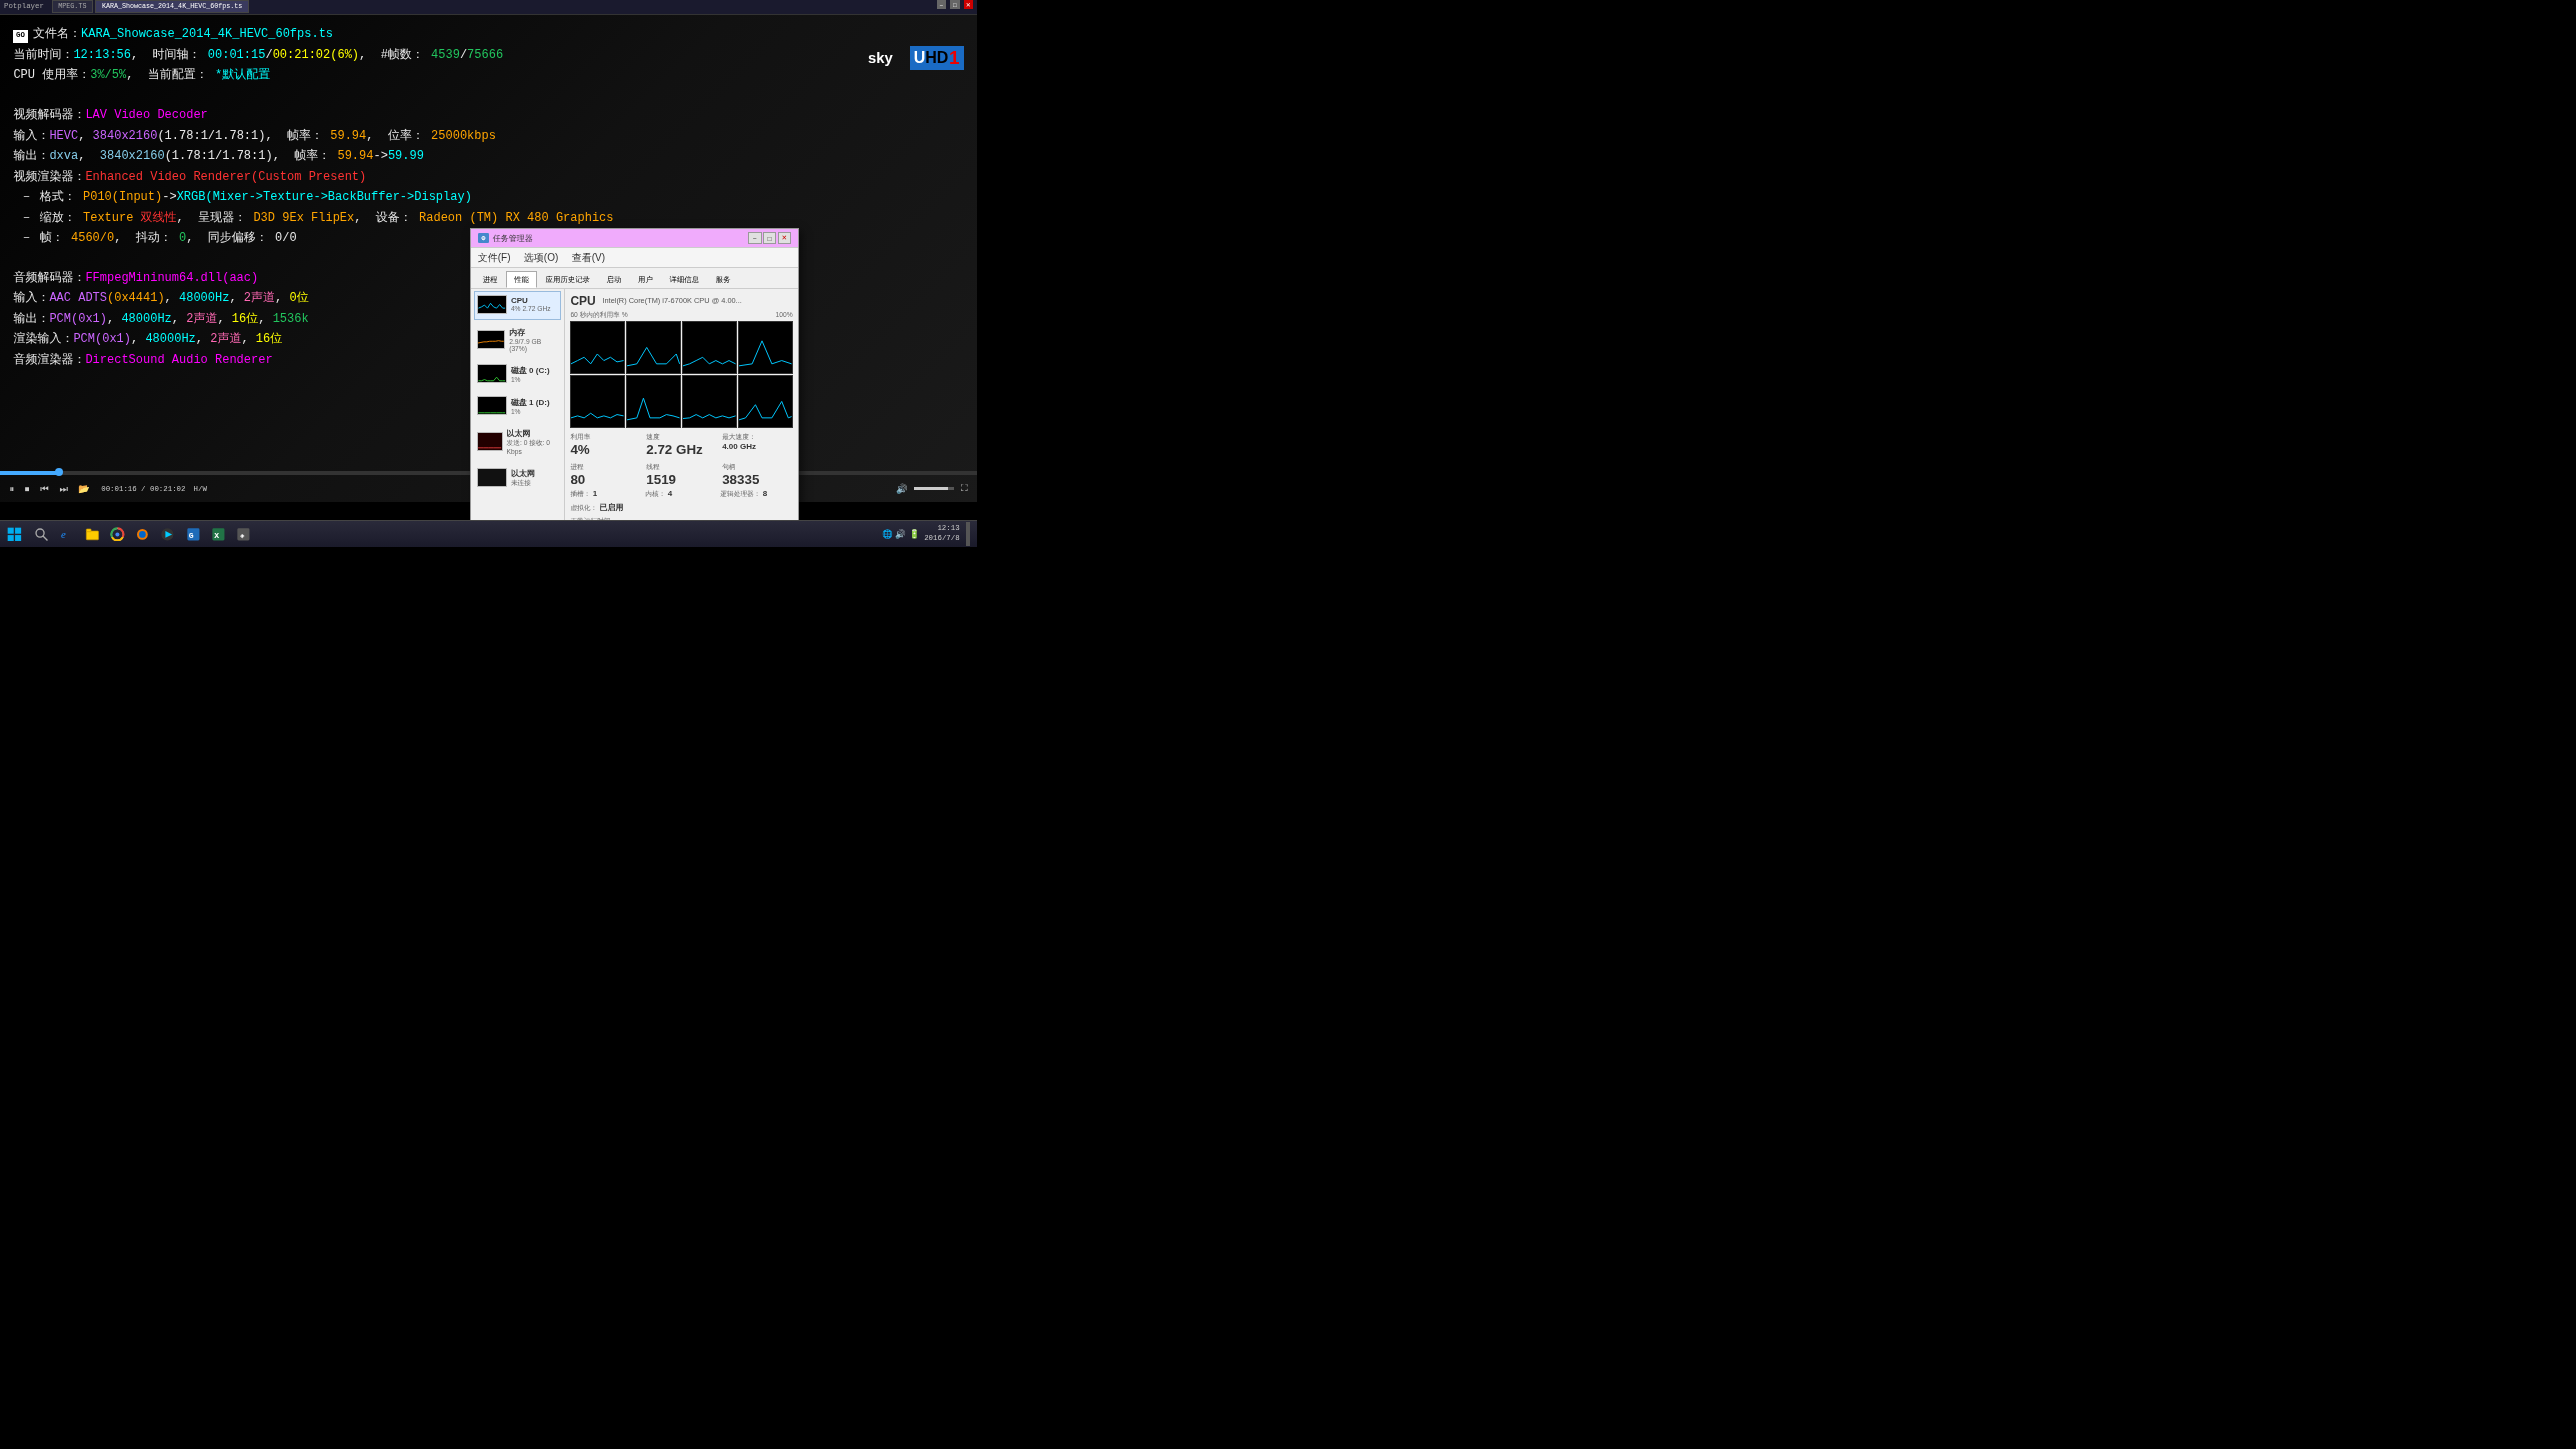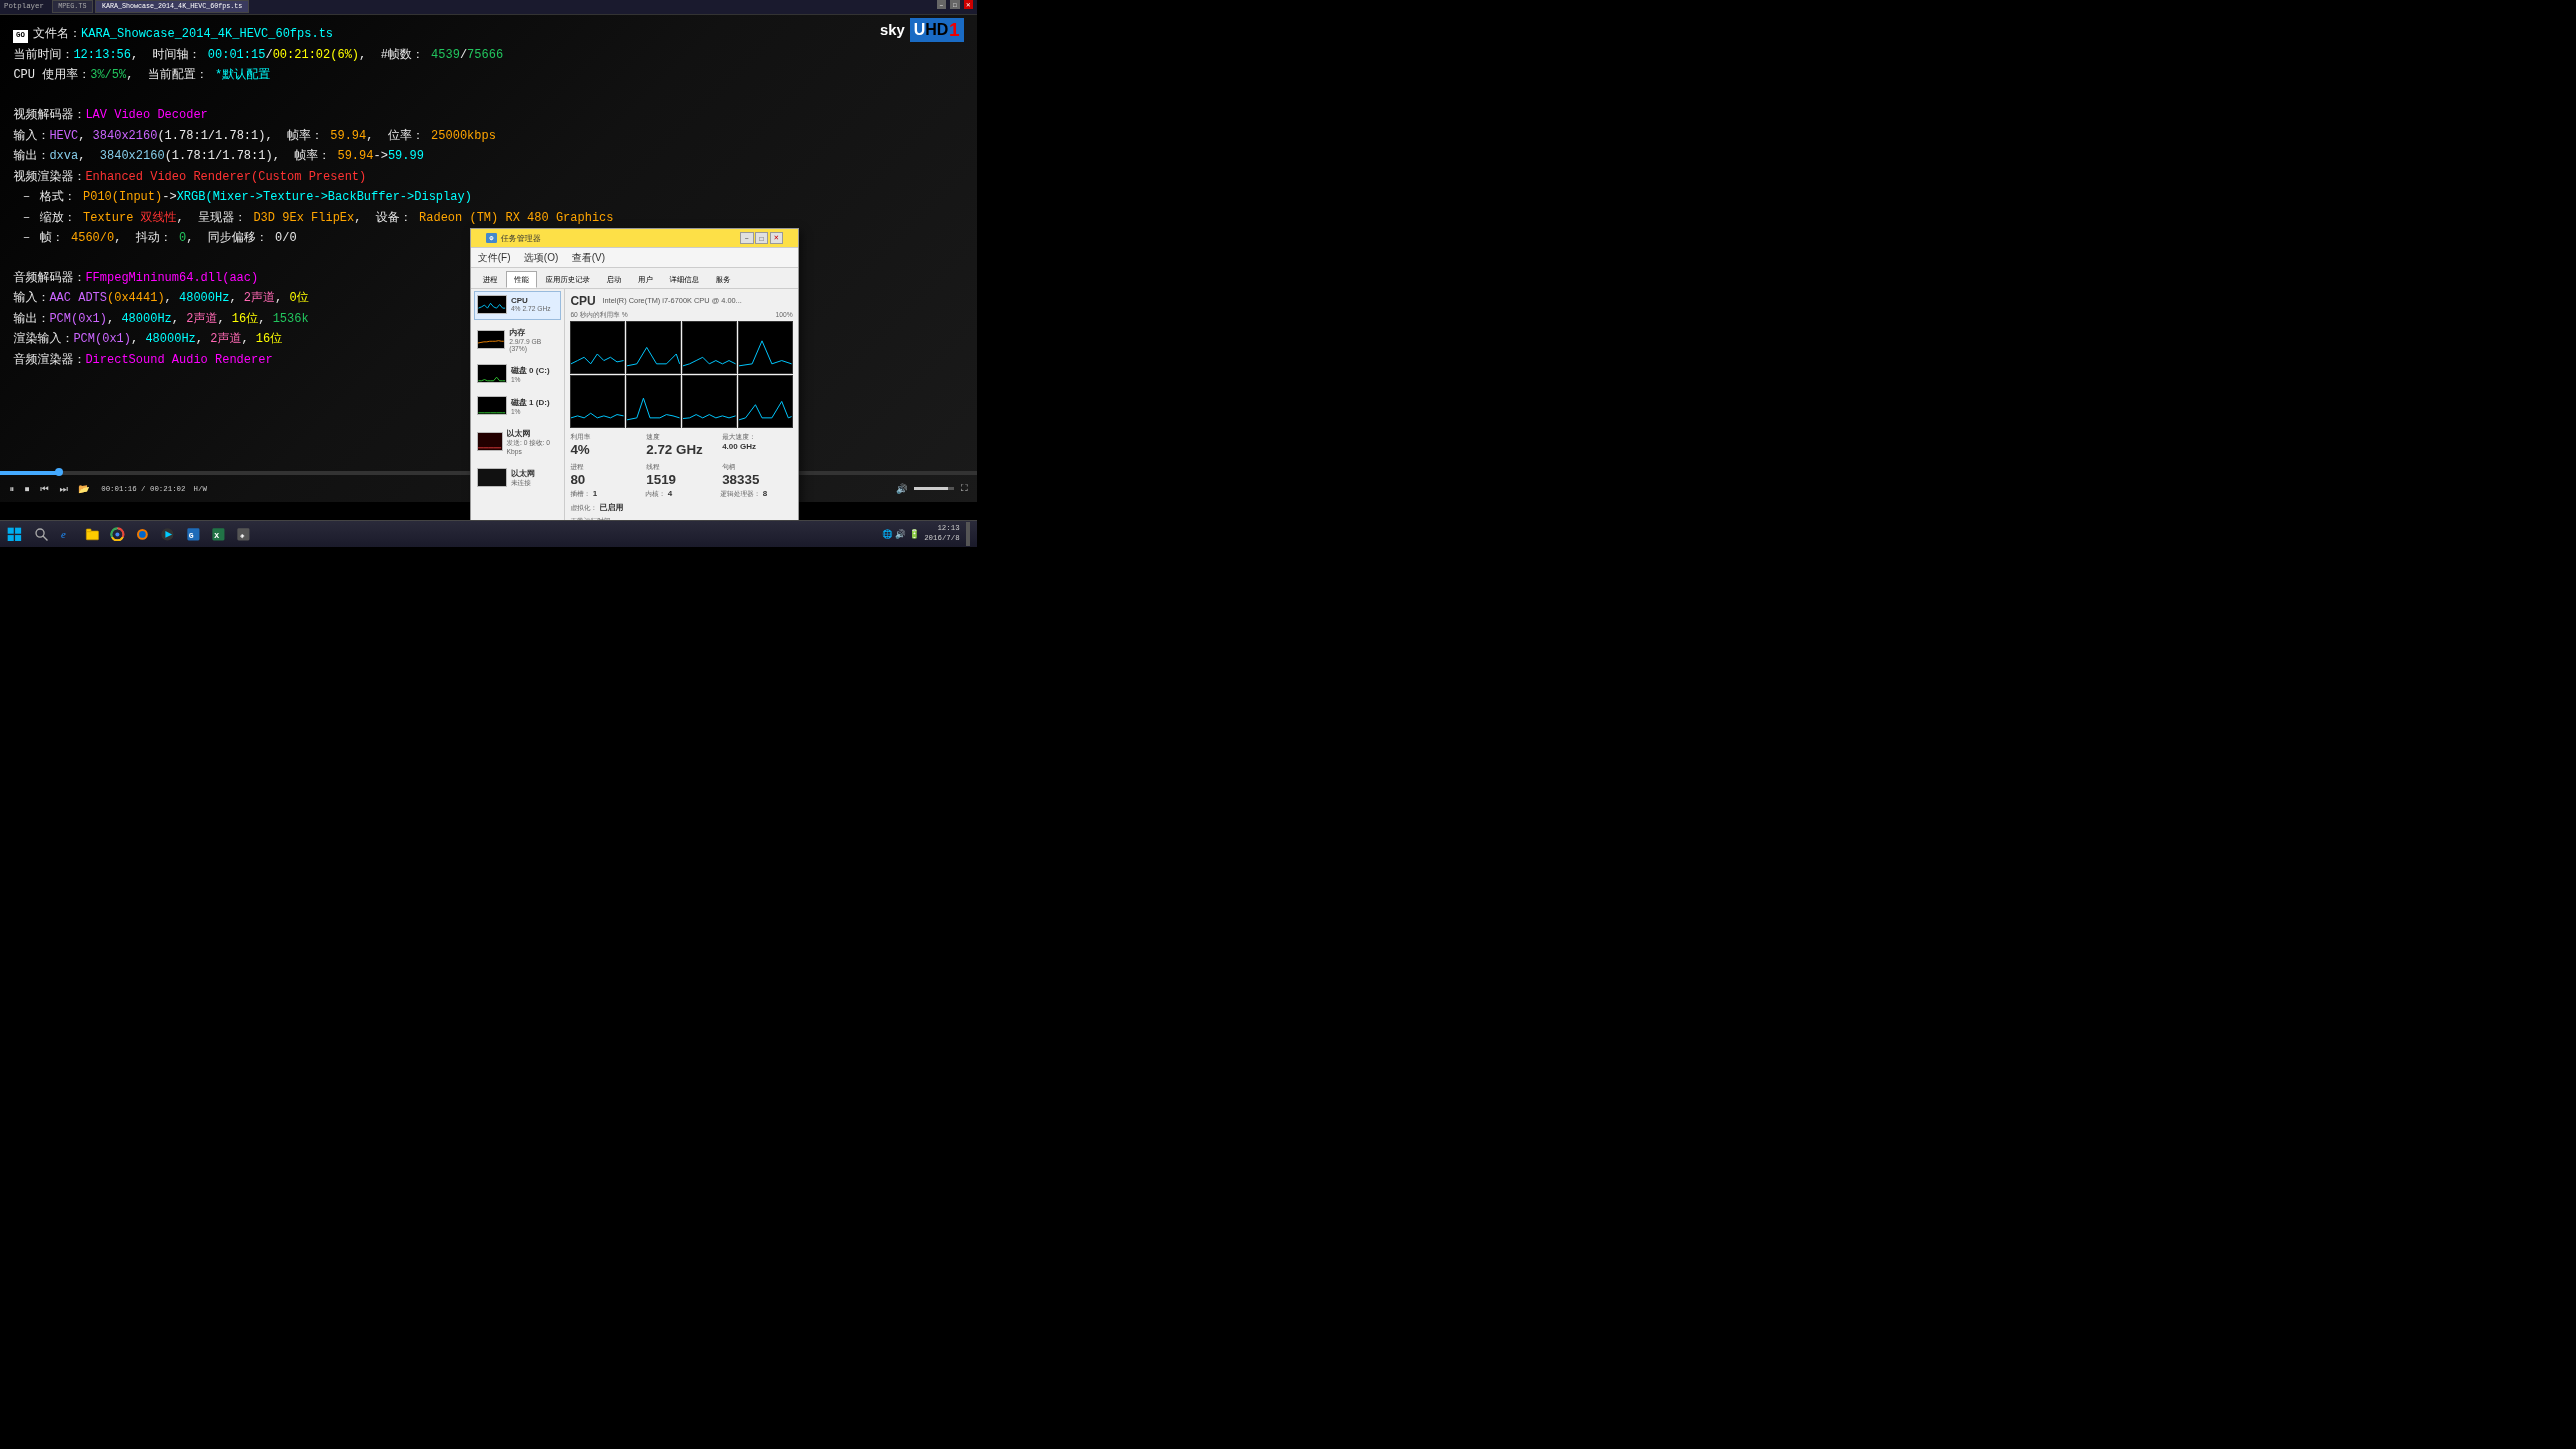--- a/index.html
+++ b/index.html
@@ -115,25 +115,25 @@
     .c-magenta { color: #ff00ff; }
     .c-orange { color: #ffa500; }
     .c-red { color: #ff3333; }
     .c-pink { color: #ff69b4; }
     .c-purple { color: #cc66ff; }
     .c-skyblue { color: #87ceeb; }
 
     
     .sky-uhd {
       position: absolute;
-      top: 3px;
+      top: 31px;
       right: 13.4px;
       display: flex;
       align-items: center;
-      gap: 5px;
+      gap: 17px;
     }
     .sky-text {
       color: #fff;
       font-size: 14.8px;
       font-weight: bold;
       font-family: Arial, sans-serif;
     }
 
     
     .progress-bar-container {
@@ -212,25 +212,25 @@
       left: 470px;
       width: 329px;
       height: 295px;
       background: #f0f0f0;
       border: 0.7px solid #999;
       box-shadow: 2.7px 2.7px 8px rgba(0,0,0,0.5);
       font-family: 'Microsoft YaHei', Arial, sans-serif;
       font-size: 8px;
     }
     .tm-title-bar {
-      background: #fde047;
+      background: #f0abfc;
       height: 19px;
       display: flex;
       align-items: center;
-      padding: 0 15px;
+      padding: 0 7px;
       border-bottom: 0.7px solid #ccc;
       justify-content: space-between;
     }
     .tm-title-left {
       display: flex;
       align-items: center;
       gap: 4px;
       font-size: 8px;
       color: #333;
     }

